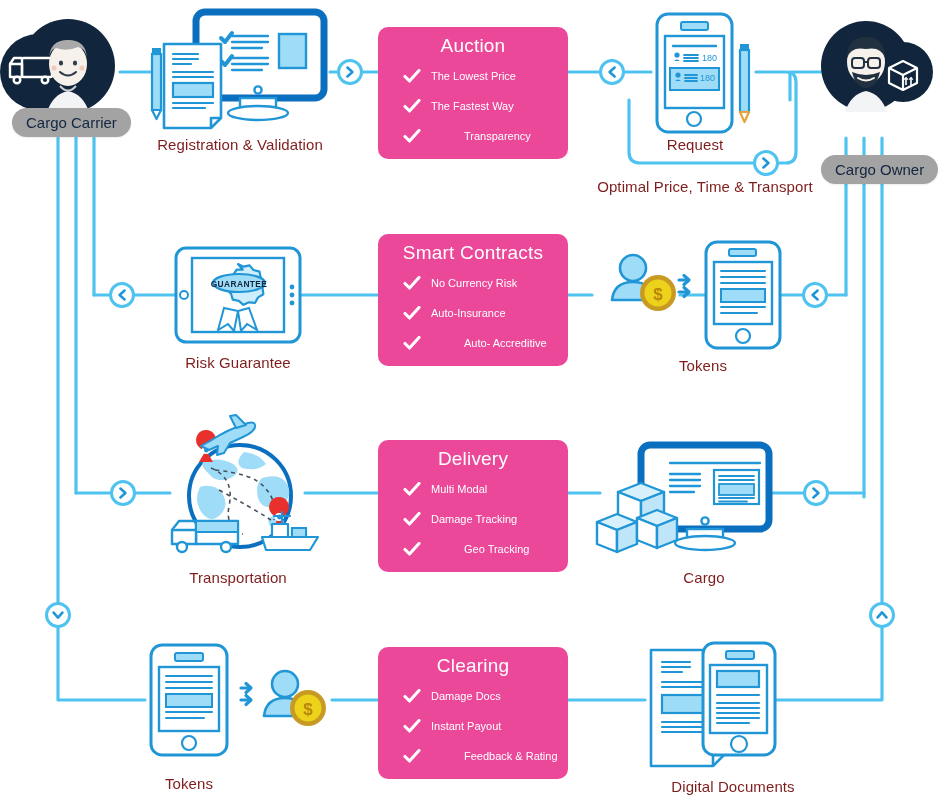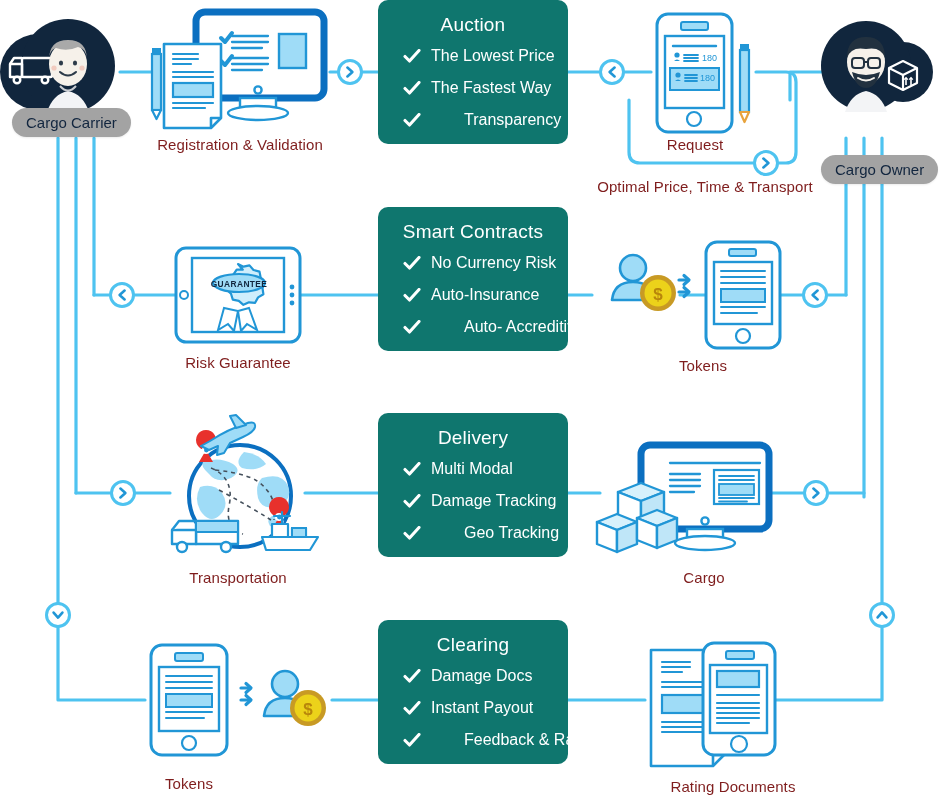--- a/index.html
+++ b/index.html
@@ -14,39 +14,40 @@
     overflow:hidden;
     background:#ffffff;
   }
   #wires{position:absolute;left:0;top:0;width:941px;height:798px;}
   .layer{position:absolute;left:0;top:0;width:941px;height:798px;}
 
   
   .card{
     position:absolute;
     width:190px;
-    background:#0f766e;
+    background:#ec4899;
     border-radius:10px;
     box-sizing:border-box;
-    padding:14px 0 16px 0;
+    padding:8px 0 16px 0;
     color:#ffffff;
+    margin-top:27px;
   }
   .card-title{
     text-align:center;
     font-size:19px;
     letter-spacing:.2px;
     font-weight:400;
     margin-bottom:12px;
     color:#ffffff;
   }
   .card ul{list-style:none;margin:0;padding:0 0 0 25px;}
   .card li{
     display:flex;
     align-items:center;
-    font-size:16px;
+    font-size:11px;
     line-height:1;
     margin:0 0 16px 0;
     color:#ffffff;
     white-space:nowrap;
   }
   .card li:last-child{margin-bottom:0;gap:33px;}
   .tick{
     width:18px;height:14px;flex:0 0 18px;margin-right:10px;
     display:inline-block;
   }
@@ -587,15 +588,15 @@
   <div class="cap" style="left:640px;top:136px;width:110px;">Request</div>
   <div class="cap" style="left:560px;top:178px;width:290px;">Optimal Price, Time &amp; Transport</div>
 
   <div class="cap" style="left:168px;top:354px;width:140px;">Risk Guarantee</div>
   <div class="cap" style="left:658px;top:357px;width:90px;">Tokens</div>
 
   <div class="cap" style="left:176px;top:569px;width:124px;">Transportation</div>
   <div class="cap" style="left:662px;top:569px;width:84px;">Cargo</div>
 
   <div class="cap" style="left:146px;top:775px;width:86px;">Tokens</div>
-  <div class="cap" style="left:638px;top:778px;width:190px;">Rating Documents</div>
+  <div class="cap" style="left:638px;top:778px;width:190px;">Digital Documents</div>
 
 </div>
 
 </body></html>

